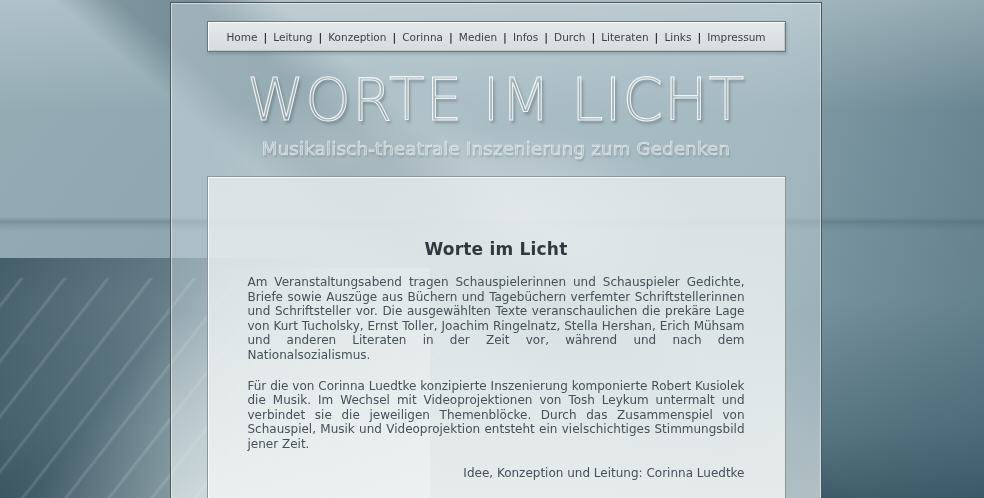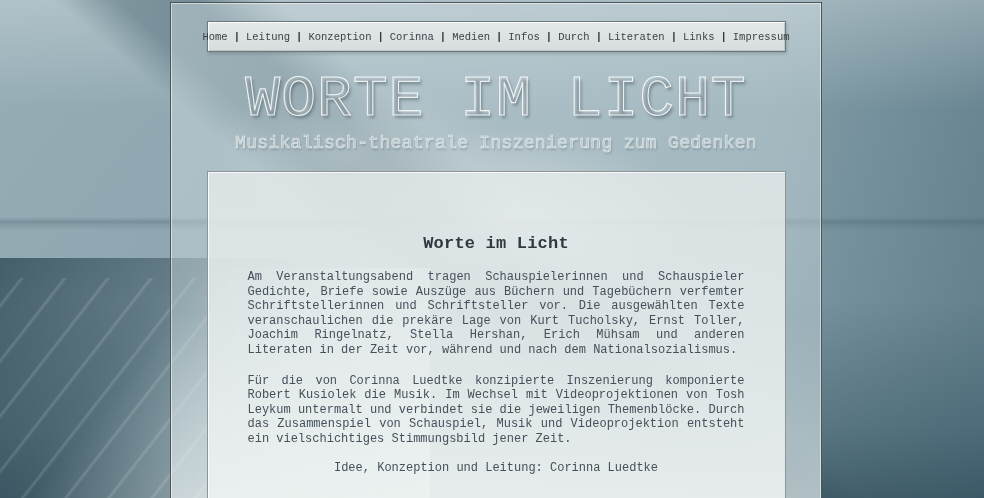--- a/index.html
+++ b/index.html
@@ -1,21 +1,21 @@
 <!DOCTYPE html>
 <html><head>
 <meta charset="utf-8">
 <style>
   html,body{margin:0;padding:0;}
   body{
     width:984px;height:498px;overflow:hidden;position:relative;
     background:#87a0ab;
     font-family:"DejaVu Sans","Liberation Sans",sans-serif;
   }
-  .stage{position:absolute;inset:0;overflow:hidden;font-family:Liberation Mono, monospace;}
+  .stage{position:absolute;inset:0;overflow:hidden;}
 
   
   .bg-base{position:absolute;inset:0;background:
     linear-gradient(to bottom, rgba(238,244,245,0.30) 0%, rgba(238,244,245,0) 22%),
     linear-gradient(to right, rgba(40,70,84,0) 78%, rgba(40,70,84,0.20) 100%),
     linear-gradient(to bottom, rgba(40,70,84,0) 60%, rgba(40,70,84,0.35) 86%, rgba(28,56,70,0.55) 100%),
     linear-gradient(128deg, #96adb6 0%, #8ca4ae 40%, #7f9aa5 68%, #6d8b98 100%);}
   .bg-stripe{position:absolute;inset:0;background:
     linear-gradient(40deg, rgba(48,78,92,0) 41%, rgba(48,78,92,0.38) 45%, rgba(48,78,92,0.45) 50%, rgba(48,78,92,0) 55%);}
   .bg-seam{position:absolute;left:0;top:217px;width:100%;height:14px;background:
@@ -48,36 +48,36 @@
     font-size:10.5px;color:#3b4345;}
   .nav a{color:#3b4345;text-decoration:none;white-space:nowrap;cursor:pointer;}
   .nav .sep{margin:0 6px;font-weight:bold;color:#2e3638;}
 
   
   .hero{text-align:center;}
   .hero-title{margin-top:16px;font-size:58px;line-height:64px;font-weight:200;letter-spacing:1px;
     color:rgba(205,216,218,0.22);
     -webkit-text-stroke:1.1px rgba(246,249,247,0.92);
     text-shadow:2px 3px 3px rgba(66,84,93,0.45);}
-  .hero-sub{font-size:18px;line-height:23px;letter-spacing:0.3px;
+  .hero-sub{margin-top:5px;font-size:18px;line-height:23px;letter-spacing:0.3px;
     color:rgba(206,215,217,0.45);
     -webkit-text-stroke:0.7px rgba(232,238,238,0.85);
     text-shadow:1px 2px 2px rgba(78,95,104,0.40);}
 
   
   .panel{width:579px;box-sizing:border-box;margin:16px auto 0;min-height:420px;
     border:1px solid #8d9597;
     background:linear-gradient(to bottom, rgba(231,236,236,0.78), rgba(240,244,243,0.88));
     box-shadow:inset 1px 1px 0 rgba(255,255,255,0.8);
     padding:62px 40px 60px;
     font-size:12px;line-height:14.6px;color:#44505a;text-align:justify;}
   .panel h1{font-size:17px;line-height:20px;margin:0 0 11px;text-align:center;
     color:#30393f;font-weight:bold;letter-spacing:0.2px;}
   .panel p{margin:16px 0 13px;}
-  .panel .credit{margin:14px 0 0;text-align:center;}
+  .panel .credit{margin:14px 0 0;text-align:right;}
 </style>
 </head>
 <body>
 
 <div class="stage">
   <div class="bg-base"></div>
   <div class="bg-stripe"></div>
   <div class="bg-seam"></div>
   <div class="bg-cornerdark"></div>
   <div class="bg-lightfan"></div>

